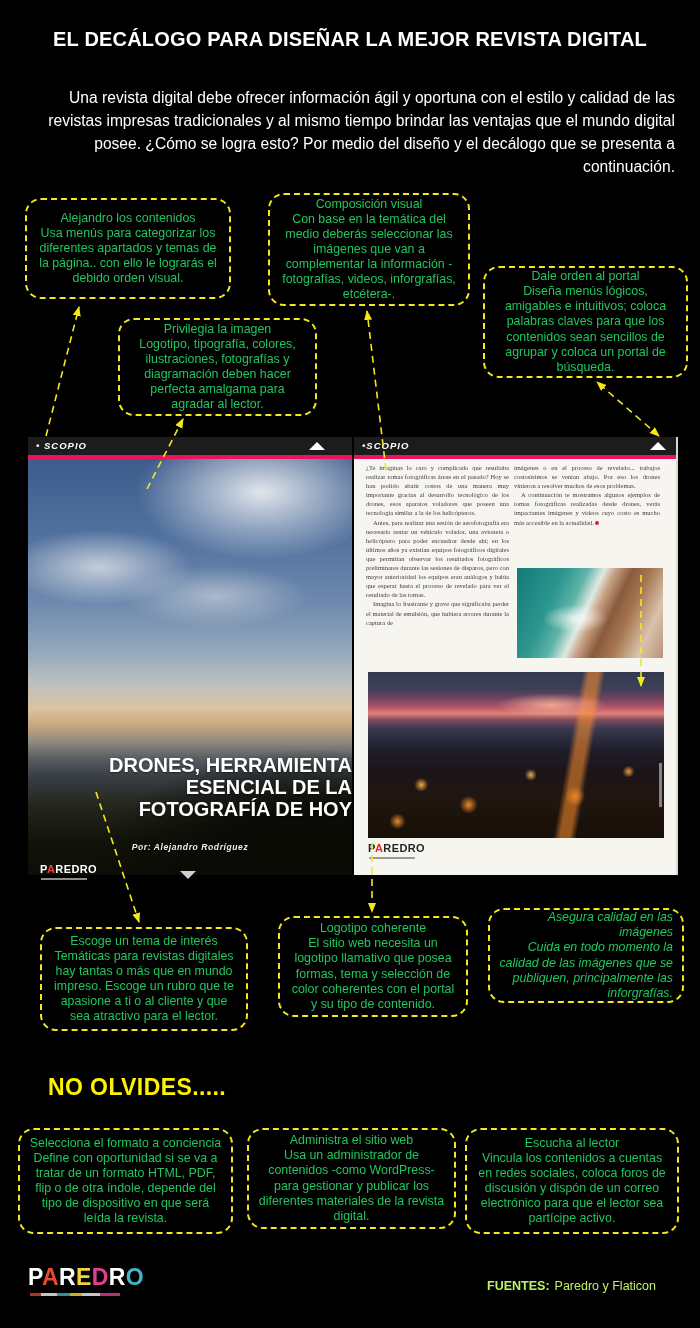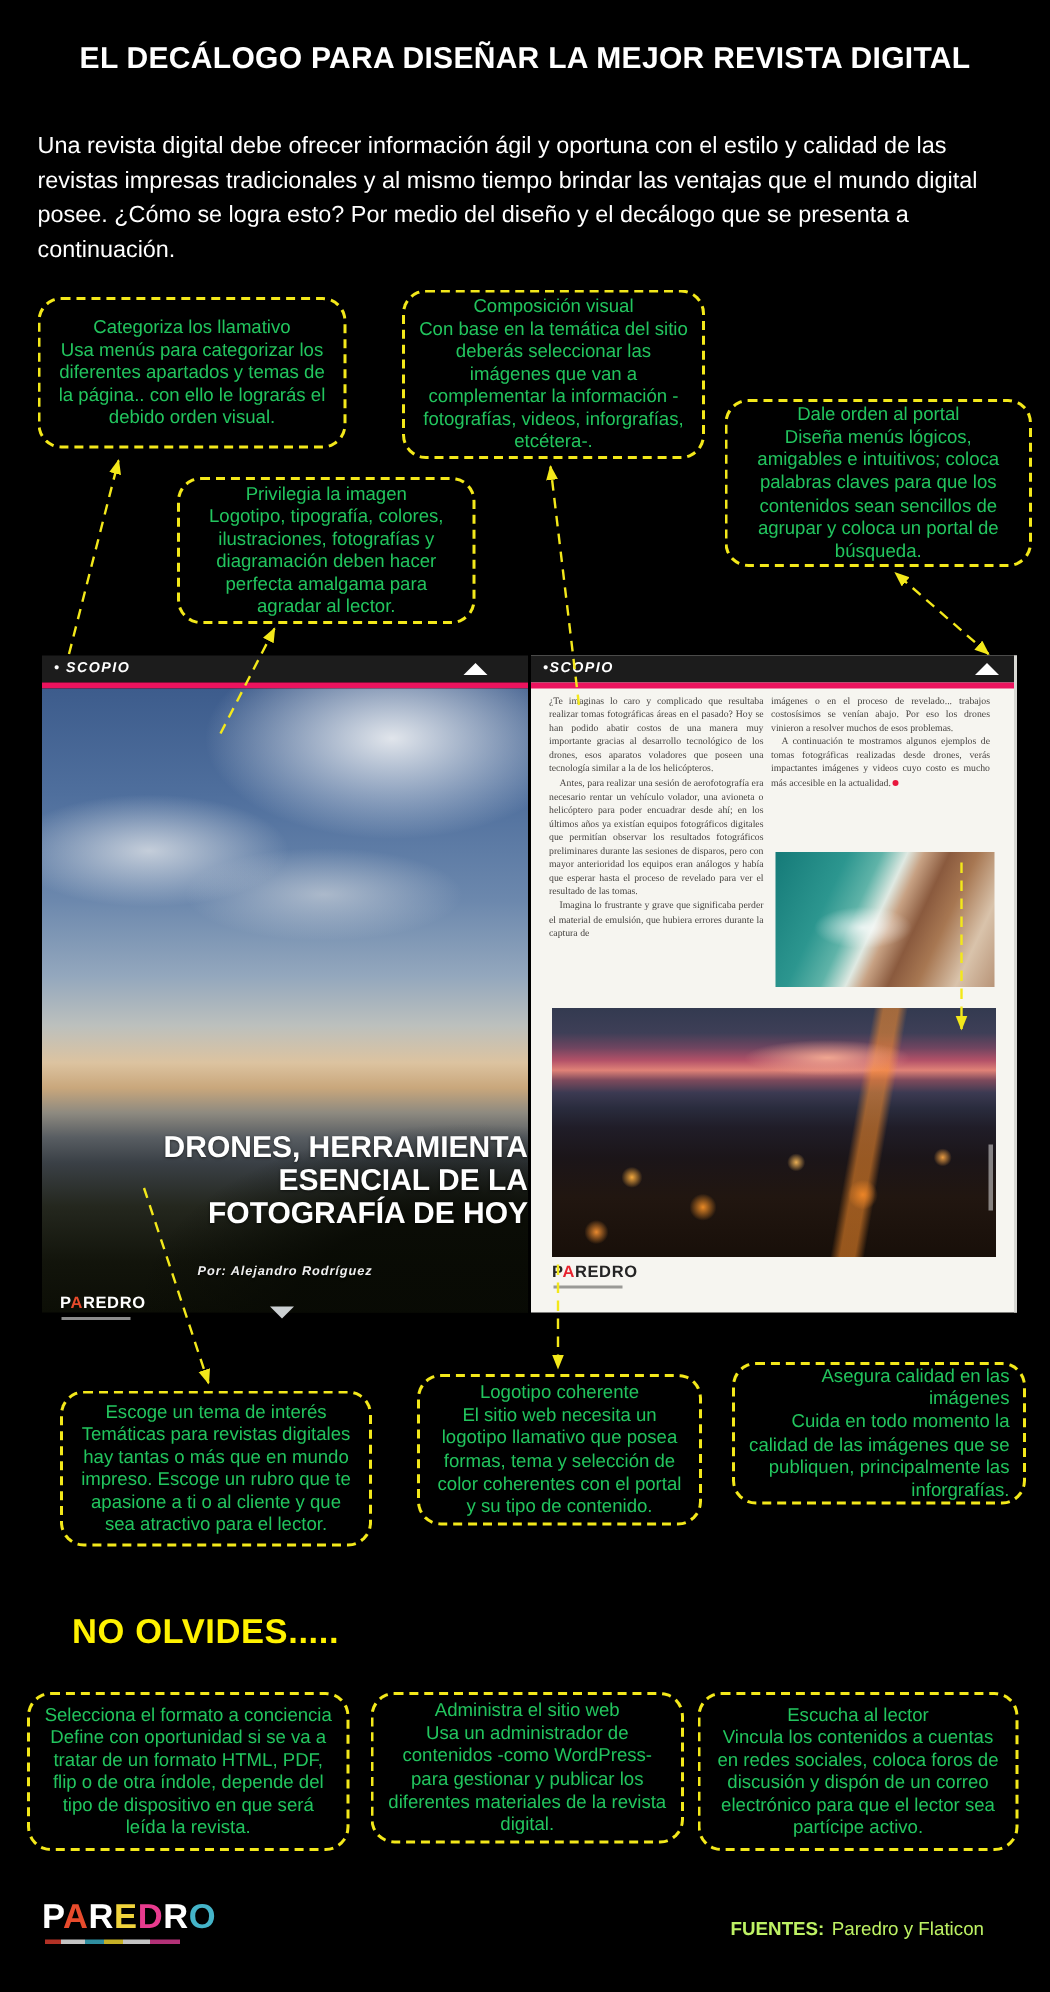--- a/index.html
+++ b/index.html
@@ -1,34 +1,34 @@
 <!DOCTYPE html>
 <html><head>
 <meta charset="utf-8">
 <style>
   html,body{margin:0;padding:0;background:#000;}
   .canvas{position:relative;width:700px;height:1328px;margin:0 auto;background:#000;
           font-family:"Liberation Sans",sans-serif;overflow:hidden;}
   
   .page-title{position:absolute;top:28px;left:0;width:700px;text-align:center;margin:0;
               color:#fff;font-size:20px;font-weight:800;letter-spacing:.2px;}
-  .intro{position:absolute;top:86px;left:25px;width:650px;margin:0;text-align:left;
+  .intro{position:absolute;top:86px;left:25px;width:650px;margin:0;text-align:right;
          color:#fff;font-size:15.6px;line-height:1.48;font-weight:400;}
   
   .tip{position:absolute;box-sizing:border-box;border:2px dashed #f3e81a;border-radius:16px;
        color:#22c55e;font-size:12.4px;line-height:1.22;text-align:center;
        display:flex;flex-direction:column;justify-content:center;padding:7px 9px;z-index:4;}
   .tip .tip-title{font-weight:400;}
   .t1{left:25px;top:198px;width:206px;height:101px;}
   .t2{left:268px;top:193px;width:202px;height:113px;}
   .t3{left:483px;top:266px;width:205px;height:112px;}
   .t4{left:118px;top:318px;width:199px;height:98px;}
   .t5{left:40px;top:927px;width:208px;height:104px;}
   .t6{left:278px;top:916px;width:190px;height:101px;}
-  .t7{left:488px;top:908px;width:196px;height:95px;text-align:right;}
+  .t7{left:488px;top:908px;width:196px;height:95px;text-align:right;font-style:italic;}
   .rA{left:18px;top:1128px;width:215px;height:106px;}
   .rB{left:247px;top:1128px;width:209px;height:101px;}
   .rC{left:465px;top:1128px;width:214px;height:106px;}
   
   .magazine{position:absolute;left:28px;top:437px;width:650px;height:438px;z-index:1;}
   .page{position:absolute;top:0;height:438px;width:324px;}
   .page-left{left:0;}
   .page-right{left:326px;background:#f6f5f0;border-right:2px solid #d8d8d4;box-sizing:border-box;}
   .mast{position:absolute;top:0;left:0;right:0;height:18px;background:#1c1c1c;}
   .mast-logo{position:absolute;left:8px;top:0;line-height:18px;color:#fff;font-size:9.5px;
@@ -108,26 +108,26 @@
 </style>
 </head>
 <body>
 
 <div class="canvas">
 
   <h1 class="page-title">EL DECÁLOGO PARA DISEÑAR LA MEJOR REVISTA DIGITAL</h1>
   <p class="intro">Una revista digital debe ofrecer información ágil y oportuna con el estilo y calidad de las revistas impresas tradicionales y al mismo tiempo brindar las ventajas que el mundo digital posee. ¿Cómo se logra esto? Por medio del diseño y el decálogo que se presenta a continuación.</p>
 
   <div class="tip t1">
-    <div class="tip-title">Categoriza los llamativo</div>
+    <div class="tip-title">Alejandro los contenidos</div>
     <div class="tip-body">Usa menús para categorizar los diferentes apartados  y temas de la página.. con ello le lograrás el debido orden visual.</div>
   </div>
   <div class="tip t2">
     <div class="tip-title">Composición visual</div>
-    <div class="tip-body">Con base en la temática del sitio deberás seleccionar las imágenes que van a complementar la información -fotografías, videos, inforgrafías, etcétera-.</div>
+    <div class="tip-body">Con base en la temática del medio deberás seleccionar las imágenes que van a complementar la información -fotografías, videos, inforgrafías, etcétera-.</div>
   </div>
   <div class="tip t3">
     <div class="tip-title">Dale orden al portal</div>
     <div class="tip-body">Diseña menús lógicos, amigables e intuitivos; coloca palabras claves para que los contenidos sean sencillos de agrupar y  coloca un portal de búsqueda.</div>
   </div>
   <div class="tip t4">
     <div class="tip-title">Privilegia la imagen</div>
     <div class="tip-body">Logotipo, tipografía, colores, ilustraciones, fotografías y diagramación deben hacer perfecta amalgama para agradar al lector.</div>
   </div>
 

